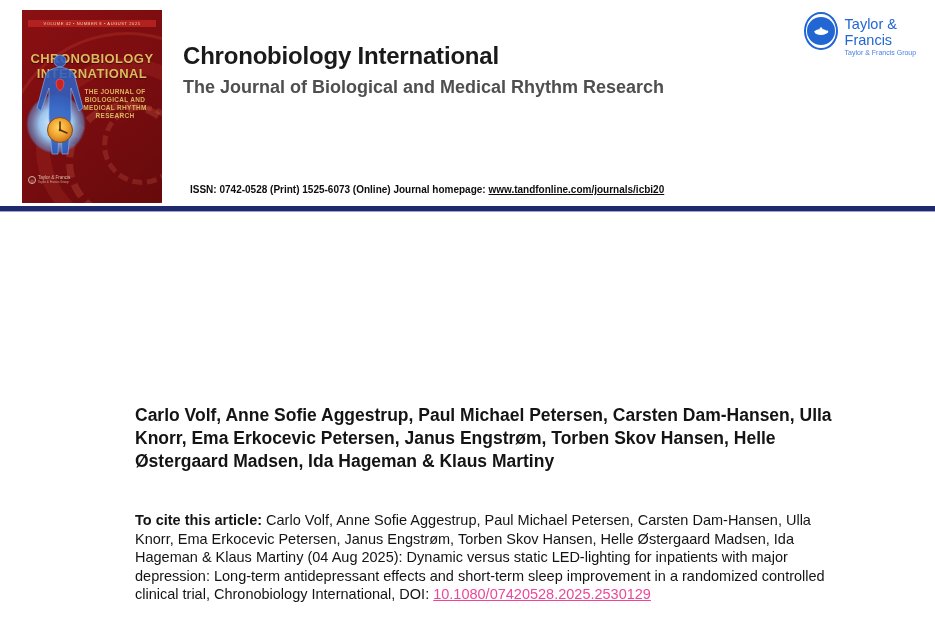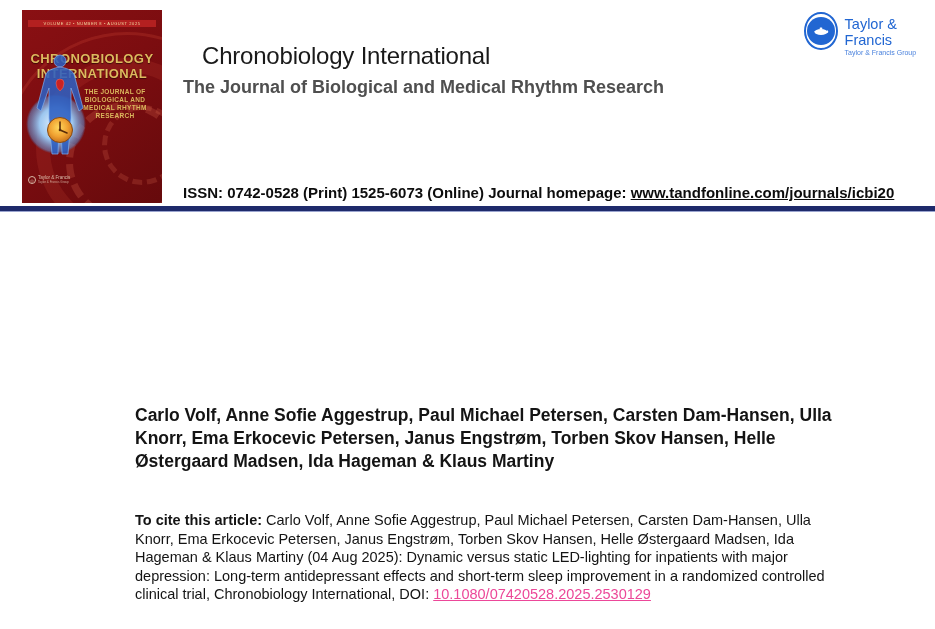--- a/index.html
+++ b/index.html
@@ -27,25 +27,25 @@
   .cover-art { position: absolute; left: 0; top: 28px; width: 140px; height: 165px; }
   .cover-imprint { position: absolute; left: 6px; bottom: 18px; display: flex; align-items: center;
                    gap: 2px; opacity: 0.85; }
   .cover-imprint-circle { width: 8px; height: 8px; border: 1px solid #e8d5c0; border-radius: 50%;
                           display: flex; align-items: center; justify-content: center;
                           color: #e8d5c0; font-size: 4px; }
   .cover-imprint-text { color: #e8d5c0; font-size: 4.5px; line-height: 5px; }
   .cover-imprint-text .sub { font-size: 3px; opacity: 0.8; }
 
   
-  .journal-title { position: absolute; left: 183px; top: 42px; font-size: 24px; font-weight: 400;
-                   color: #1a1a1a; letter-spacing: -0.2px; margin-left: 19px; }
+  .journal-title { position: absolute; left: 183px; top: 42px; font-size: 24px; font-weight: 700;
+                   color: #1a1a1a; letter-spacing: -0.2px; }
   .journal-subtitle { position: absolute; left: 183px; top: 77px; font-size: 18px; font-weight: 700;
                       color: #4f4f4f; }
-  .issn-line { position: absolute; left: 183px; top: 184px; font-size: 15px; font-weight: 700;
+  .issn-line { position: absolute; left: 190px; top: 184px; font-size: 10px; font-weight: 700;
                color: #0d0d0d; white-space: nowrap; }
   .issn-line a { color: #0d0d0d; text-decoration: underline; cursor: pointer; }
 
   
   .tf-logo { position: absolute; left: 804px; top: 12px; display: flex; align-items: flex-start; gap: 7px; }
   .tf-icon { width: 38px; height: 38px; border: 2px solid #2166d2; border-radius: 50%;
              display: flex; align-items: center; justify-content: center; }
   .tf-icon-inner { width: 28px; height: 28px; background: #2166d2; border-radius: 50%;
                    display: flex; align-items: center; justify-content: center; }
   .tf-wordmark { padding-top: 4px; }

